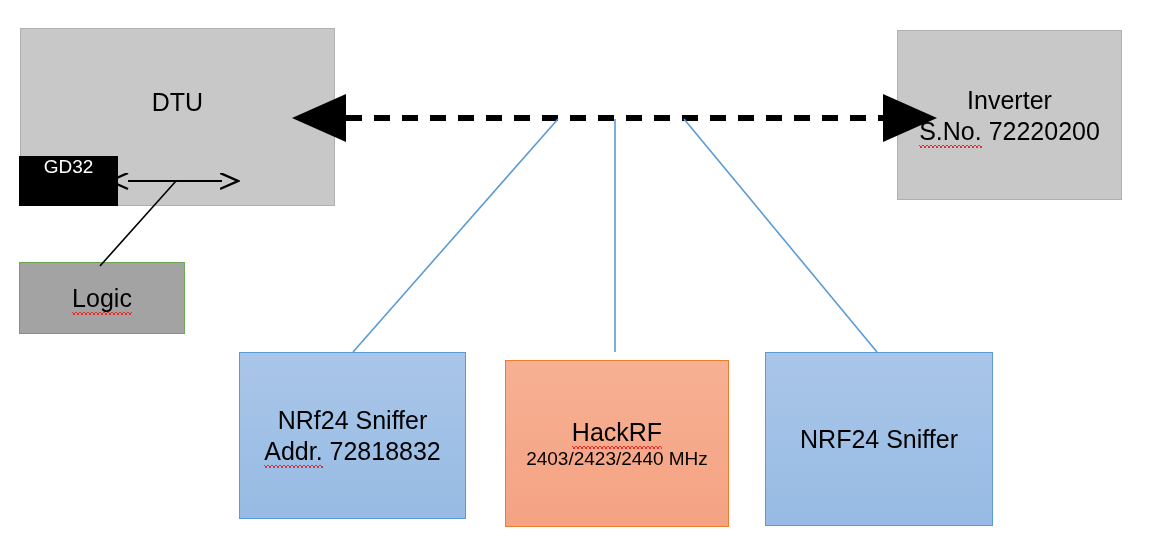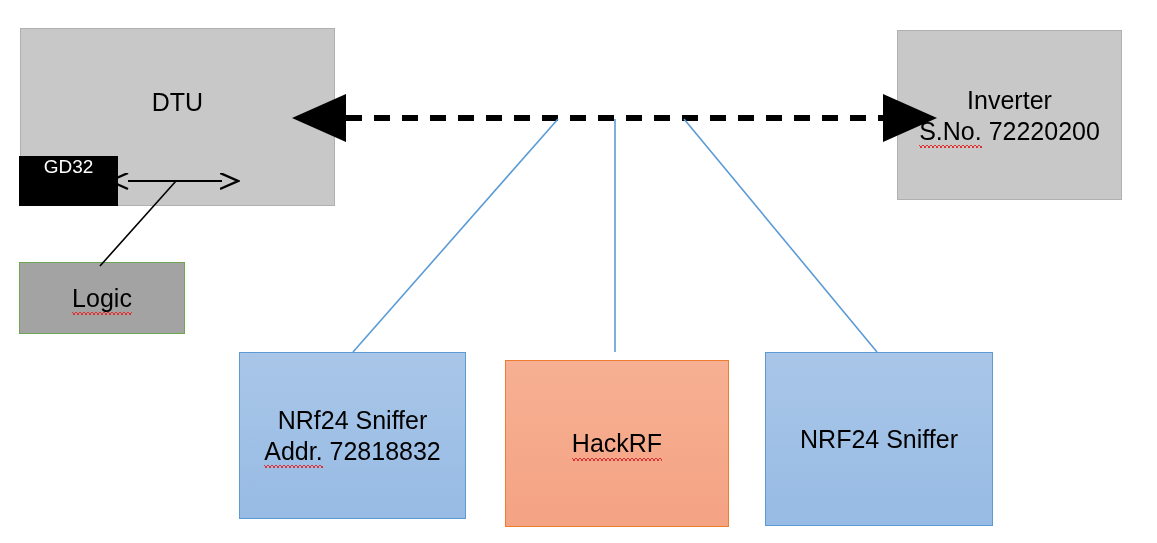--- a/index.html
+++ b/index.html
@@ -121,20 +121,21 @@
     <div><span class="sq">S.No.</span> <span>72220200</span></div>
   </div>
 
   <div class="box blue-box" id="sniffer-left">
     <div><span>NRf24 Sniffer</span></div>
     <div><span class="sq">Addr.</span> <span>72818832</span></div>
   </div>
 
   <div class="box" id="hackrf-box">
     <div class="title"><span class="sq">HackRF</span></div>
+    <div class="sub">2403/2423/2440 MHz</div>
   </div>
 
   <div class="box blue-box" id="sniffer-right">
     <div><span>NRF24 Sniffer</span></div>
   </div>
 
   <svg class="overlay" viewBox="0 0 1157 543">
     <defs>
       <marker id="arrL" markerWidth="10" markerHeight="10" refX="9" refY="4" orient="auto" markerUnits="strokeWidth">
         <path d="M9,0 L0,4 L9,8 z" fill="#000000"></path>

